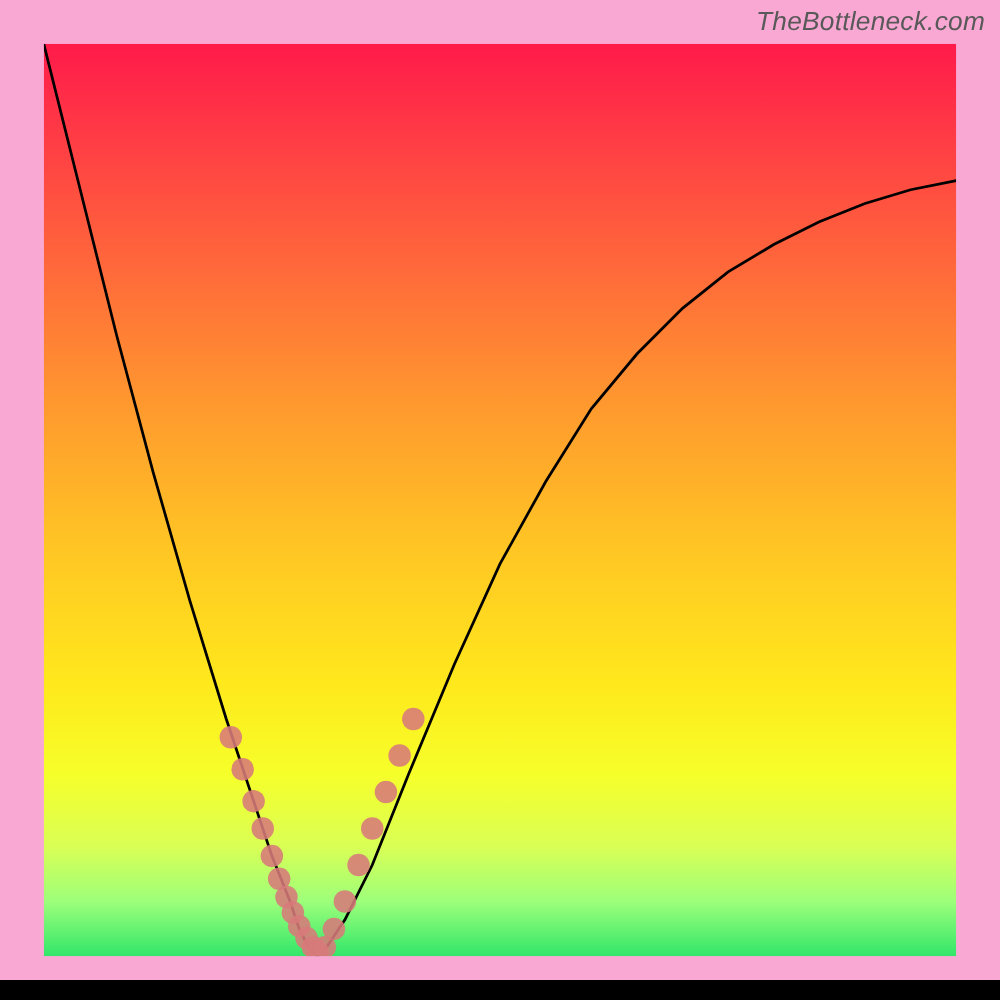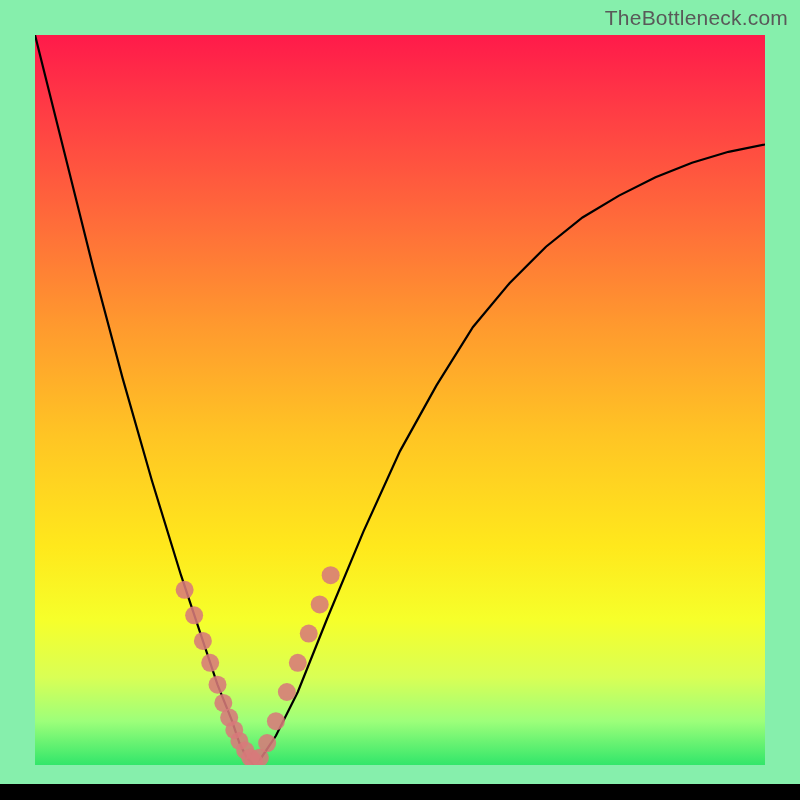--- a/index.html
+++ b/index.html
@@ -7,22 +7,23 @@
     padding: 0;
     width: 800px;
     height: 800px;
     overflow: hidden;
     background: #000;
     font-family: Arial, Helvetica, sans-serif;
   }
   .outer {
     width: 800px;
     height: 784px;
-    background: #86efac;
+    background: #f9a8d4;
     position: relative;
+    font-style: italic;
   }
   .plot-area {
     position: absolute;
     left: 35px;
     top: 35px;
     width: 730px;
     height: 730px;
     overflow: hidden;
   }
   .gradient {

